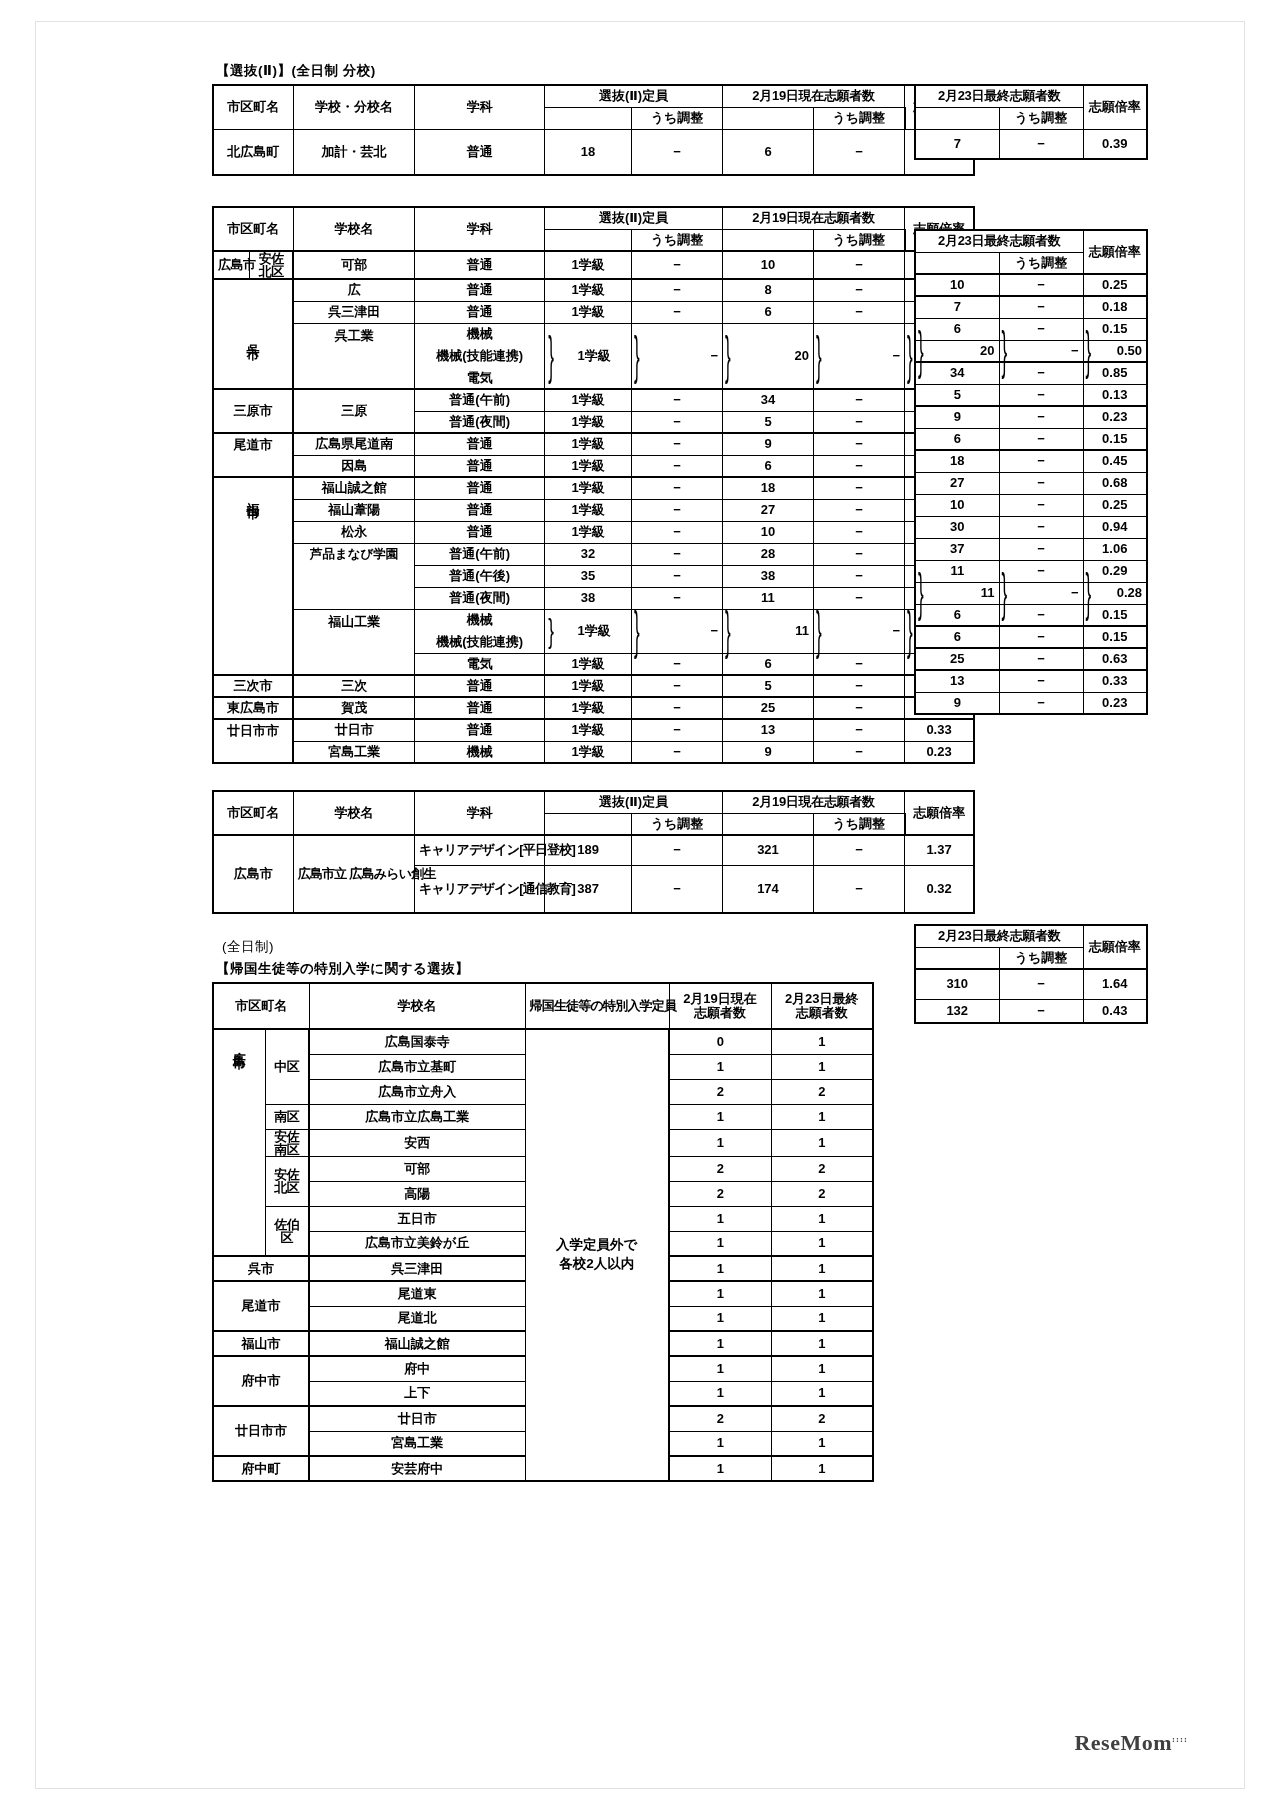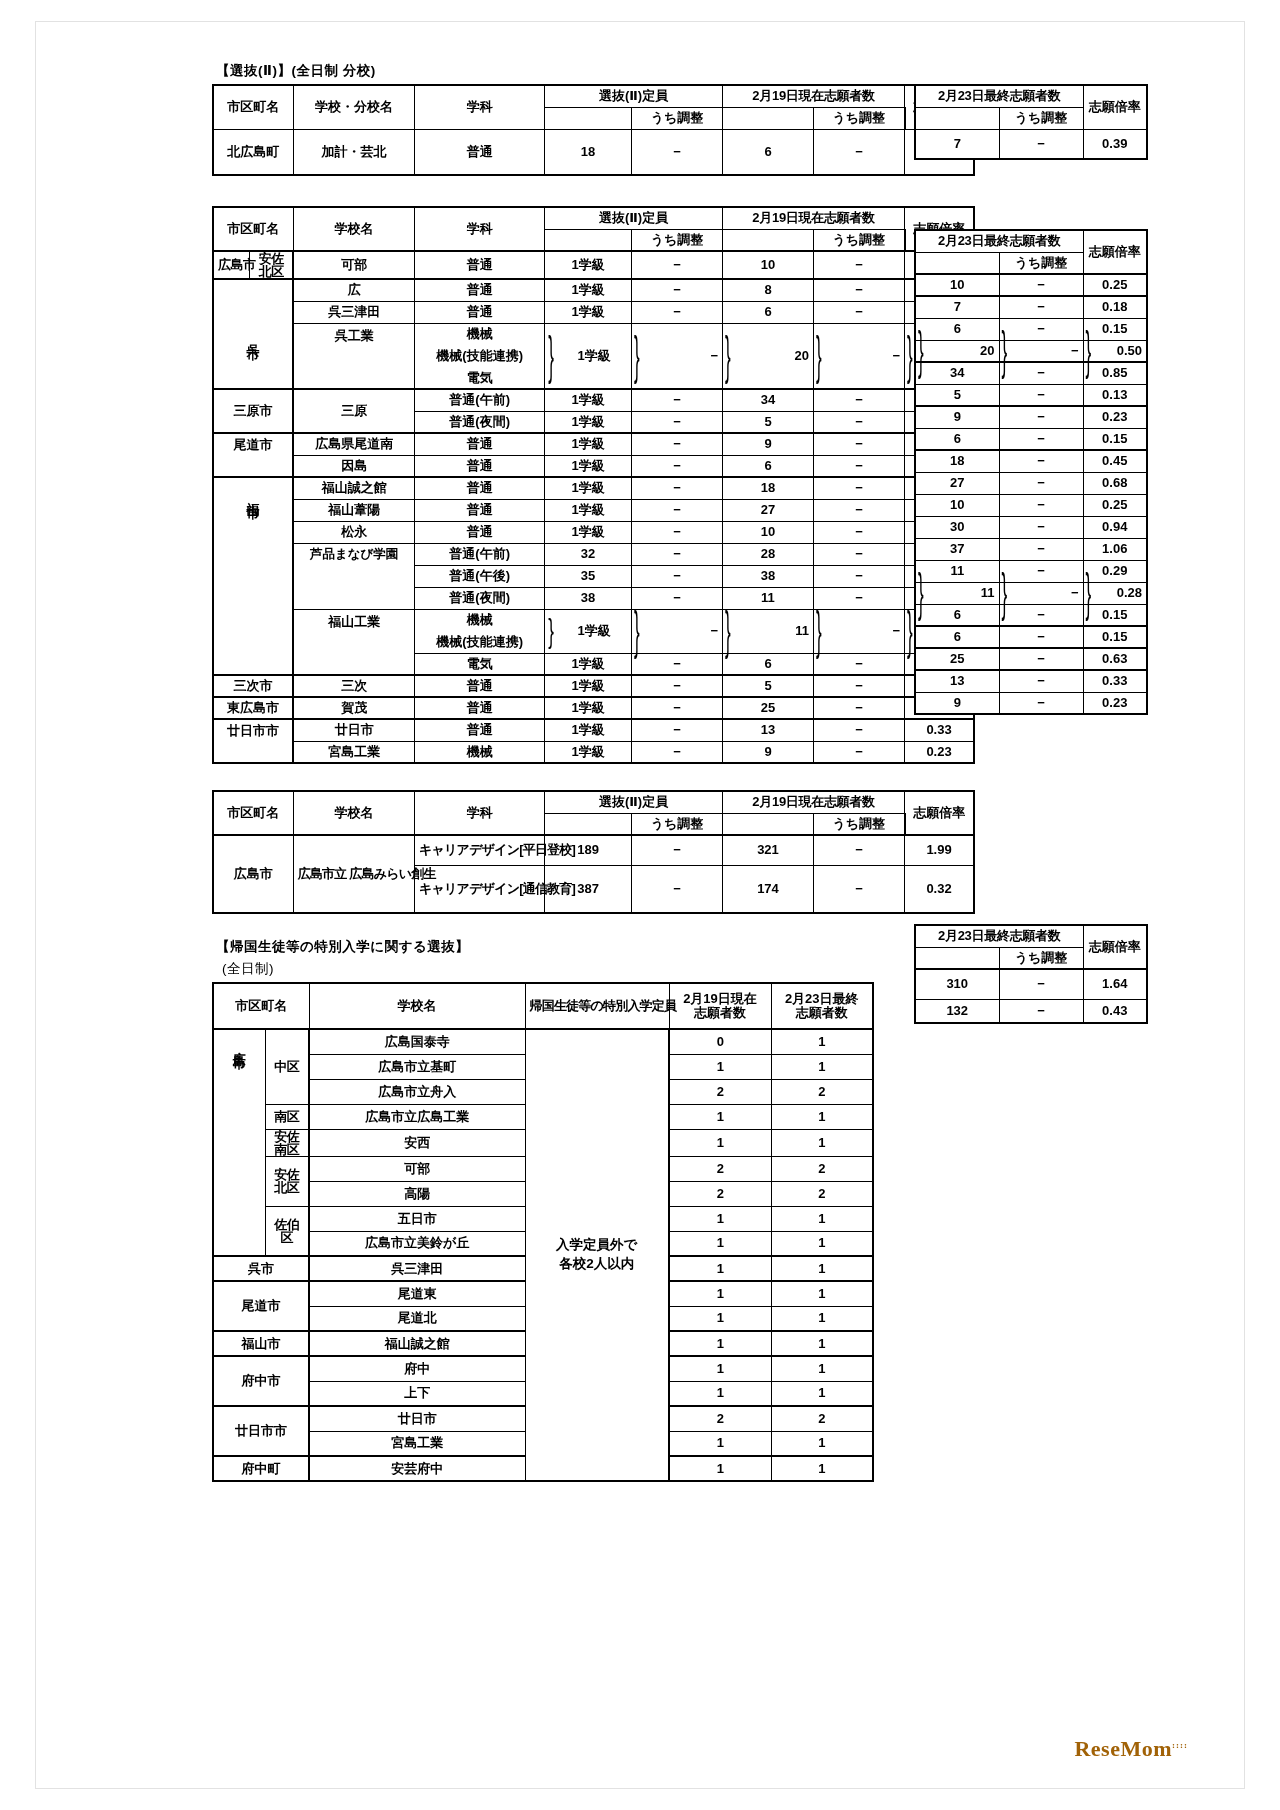--- a/index.html
+++ b/index.html
@@ -99,24 +99,24 @@
   .brace-r .bmark{
     position:absolute;
     left:2px; top:50%;
     transform:translateY(-50%) scaleY(3.05);
     font-size:17px; font-weight:400; line-height:1;
   }
   .brace-r .bcontent{ display:block; padding-left:14px; text-align:right; }
 
   .resemom{
     position:absolute;
-    right:56px; bottom:26px;
+    right:56px; bottom:32px;
     font-size:22px;
     font-weight:700;
-    color:#a16207;
+    color:#404040;
     letter-spacing:.5px;
     font-family:"Liberation Serif",serif;
     margin-top:30px;
   }
   .resemom .dots{ font-size:9px; letter-spacing:1px; vertical-align:super;}
 </style>
 </head>
 <body>
 
 <div class="page">
@@ -635,21 +635,21 @@
       </thead>
       <tbody>
         <tr class="thick-t" style="height:30px">
           <td rowspan="2" class="thick-l cellplain">広島市</td>
           <td rowspan="2" class="xsmall">広島市立 広島みらい創生</td>
           <td class="xsmall2">キャリアデザイン[平日登校]</td>
           <td class="num">189</td>
           <td class="dash">−</td>
           <td class="num">321</td>
           <td class="dash">−</td>
-          <td class="num thick-r">1.99</td>
+          <td class="num thick-r">1.37</td>
         </tr>
         <tr class="thick-b" style="height:48px">
           <td class="xsmall2">キャリアデザイン[通信教育]</td>
           <td class="num">387</td>
           <td class="dash">−</td>
           <td class="num">174</td>
           <td class="dash">−</td>
           <td class="num thick-r">0.32</td>
         </tr>
       </tbody>
@@ -680,22 +680,22 @@
         <tr class="thick-b" style="height:24px">
               <td class="num thick-l">132</td>
               <td class="dash">−</td>
               <td class="num thick-r">0.43</td>
             </tr>
       </tbody>
     </table>
 
     <div class="gap-c"></div>
 
+    <div class="caption" style="font-weight:400;margin-left:10px">(全日制)</div>
     <div class="caption">【帰国生徒等の特別入学に関する選抜】</div>
-    <div class="caption" style="font-weight:400;margin-left:10px">(全日制)</div>
 
     <table class="t" style="width:660px">
       <colgroup>
         <col style="width:52px">
             <col style="width:44px">
             <col style="width:216px">
         <col style="width:144px">
             <col style="width:102px">
             <col style="width:102px">
       </colgroup>

